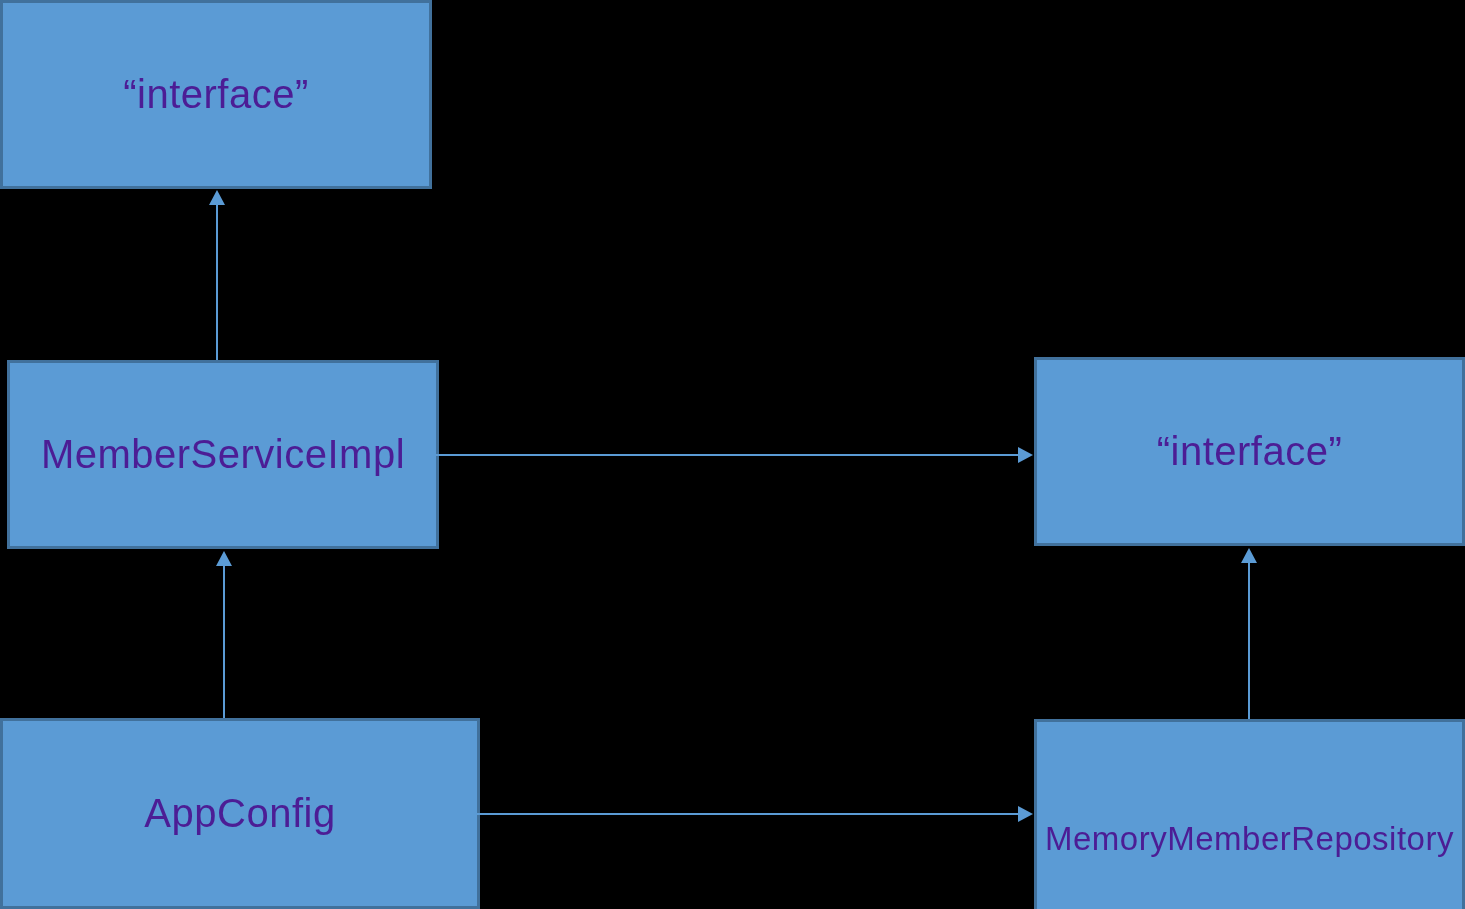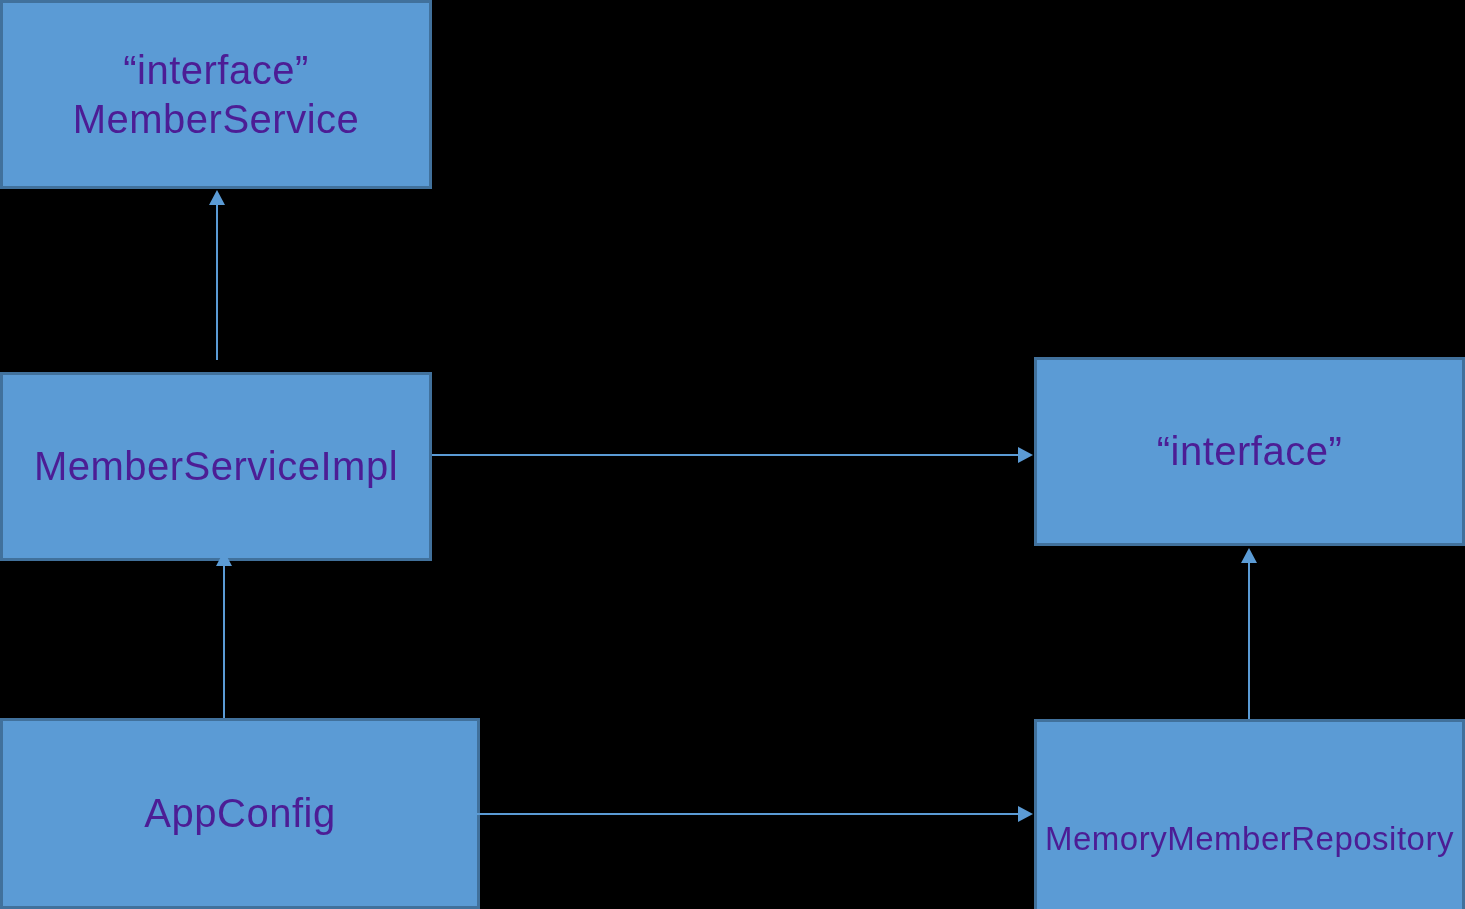--- a/index.html
+++ b/index.html
@@ -28,21 +28,21 @@
     text-align: center;
     font-weight: 300;
     font-size: 40px;
     line-height: 1.22;
     letter-spacing: 0.5px;
   }
   .node .line { display: block; white-space: nowrap; }
 
   
   .n-member-service           { left: 0;      top: 0;    width: 432px; height: 189px; }
-  .n-member-service-impl      { left: 0;      top: 360px; width: 432px; height: 189px; margin-top: 12px; }
+  .n-member-service-impl      { left: 7px;      top: 360px; width: 432px; height: 189px; }
   .n-app-config               { left: 0;      top: 718px; width: 480px; height: 191px; }
   .n-member-repository        { left: 1034px; top: 357px; width: 431px; height: 189px; }
   .n-memory-member-repository { left: 1034px; top: 719px; width: 431px; height: 240px; font-size: 33px; }
 
   
   .edge-line-v { position: absolute; width: 2px;  background: #5b9bd5; }
   .edge-line-h { position: absolute; height: 2px; background: #5b9bd5; }
   .edge-head   { position: absolute; width: 0; height: 0; }
   .head-up {
     border-left: 8px solid transparent;
@@ -71,21 +71,20 @@
   .eE-line { left: 432px; top: 813px; width: 588px; }
   .eE-head { left: 1018px; top: 806px; }
 </style>
 </head>
 <body>
 
 <div class="stage">
 
   <div class="node n-member-service">
     <span class="line">“interface”</span>
-    <span class="line">MemberService</span>
   </div>
 
   <div class="node n-member-service-impl">
     <span class="line">MemberServiceImpl</span>
   </div>
 
   <div class="node n-app-config">
     <span class="line">AppConfig</span>
   </div>
 

